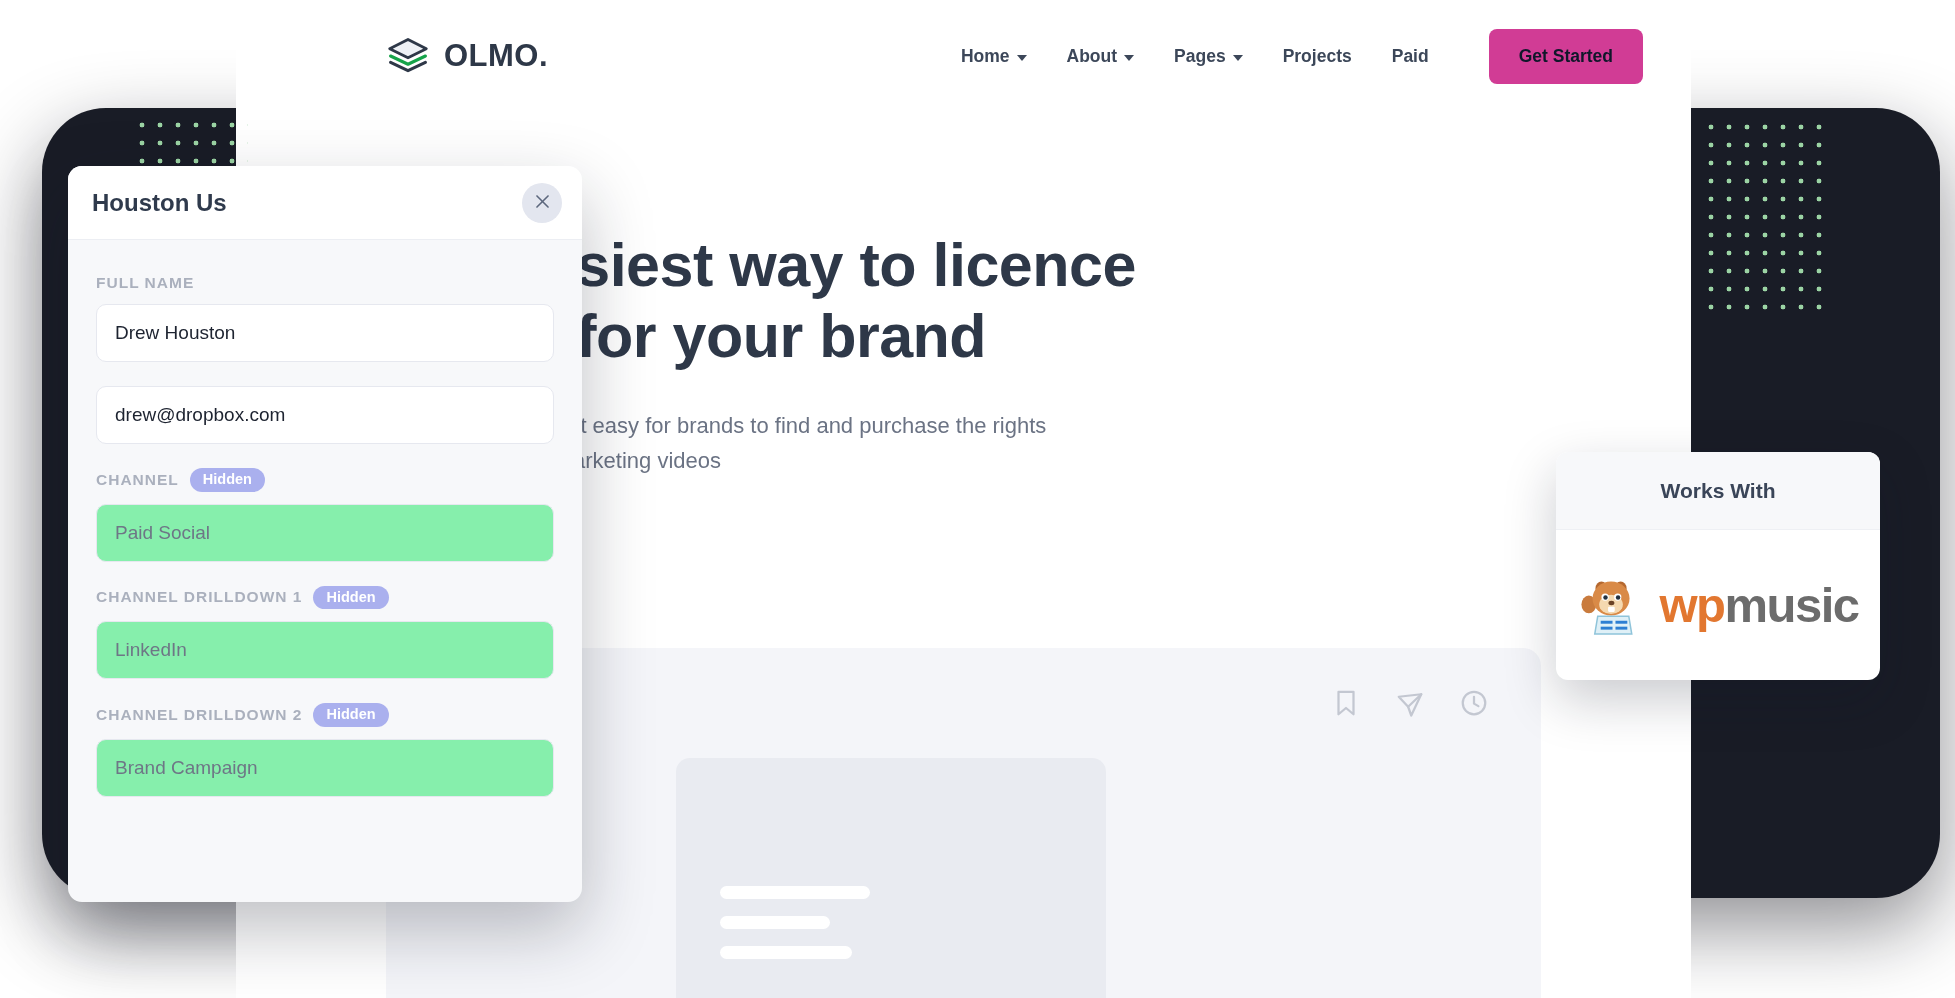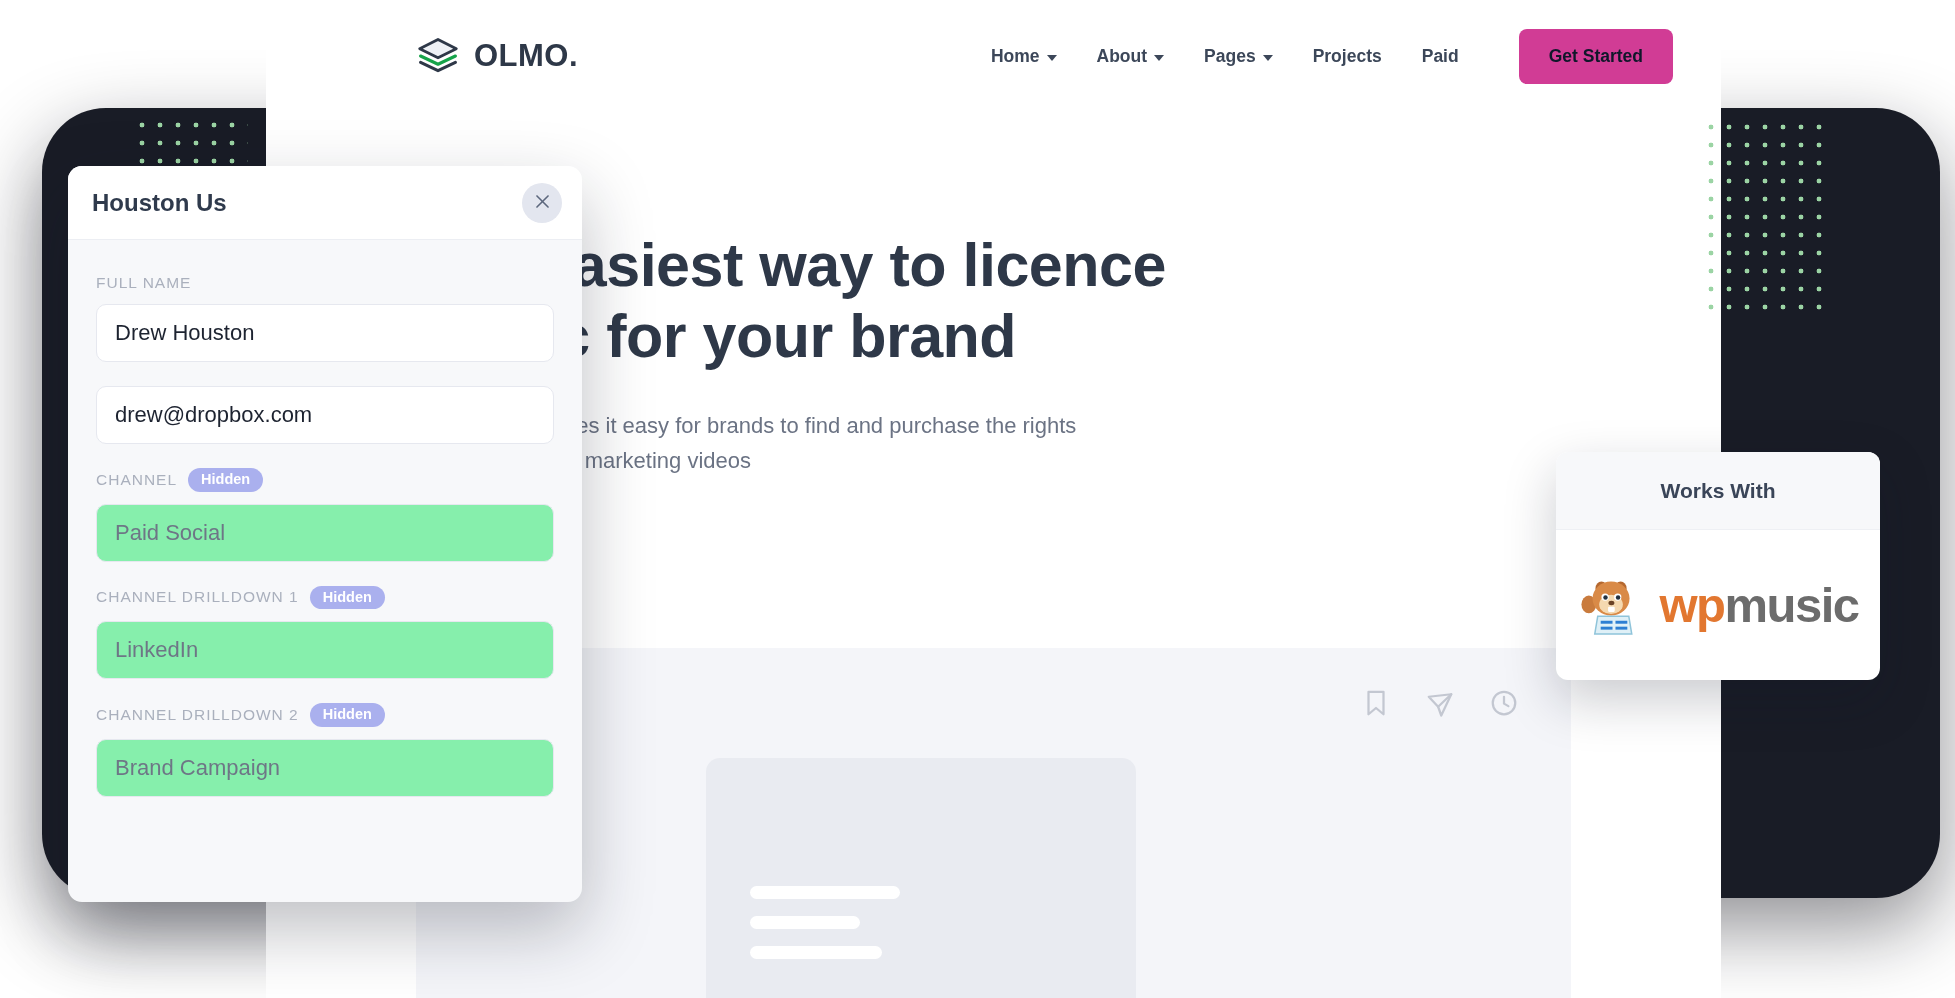--- a/index.html
+++ b/index.html
@@ -25,21 +25,21 @@
     background: #191c26;
     border-radius: 64px;
     box-shadow: 0 30px 80px rgba(10,12,20,0.45);
   }
   #frame-left  { left: 42px;   top: 108px; width: 420px;  height: 790px; }
   #frame-right { left: 1520px; top: 108px; width: 420px;  height: 790px; }
 
   
   #page {
     position: absolute;
-    left: 266px;
+    left: 236px;
     top: 0;
     width: 1455px;
     height: 998px;
     background: #ffffff;
     overflow: hidden;
   }
 
   
   #navbar {
     position: absolute;
@@ -173,39 +173,39 @@
     color: #5c677d;
   }
   #modal-body { padding: 34px 28px 0 28px; }
 
   .field { margin-bottom: 24px; }
   .field-label-row {
     display: flex; align-items: center; gap: 11px;
     margin-bottom: 12px;
   }
   .field-label {
-    font-size: 15.5px; font-weight: 400;
+    font-size: 15.5px; font-weight: 700;
     letter-spacing: 1px; color: #aab0bd;
     text-transform: uppercase;
   }
   .hidden-badge {
     background: #aab0ee;
     color: #ffffff;
     font-size: 14.5px; font-weight: 700;
     border-radius: 12px;
     padding: 4px 13px 5px 13px;
     line-height: 1;
   }
   .field-input {
     width: 100%; height: 58px;
     background: #ffffff;
     border: 1px solid #e6e8ef;
     border-radius: 10px;
     padding: 0 18px;
-    font-size: 22px; color: #1d2330;
+    font-size: 19px; color: #1d2330;
     font-family: "Liberation Sans", sans-serif;
     outline: none;
   }
   .field-input.muted { color: #6e7686; background: #86efac; }
 
   
   #works-panel {
     position: absolute;
     left: 1556px; top: 452px;
     width: 324px; height: 228px;

